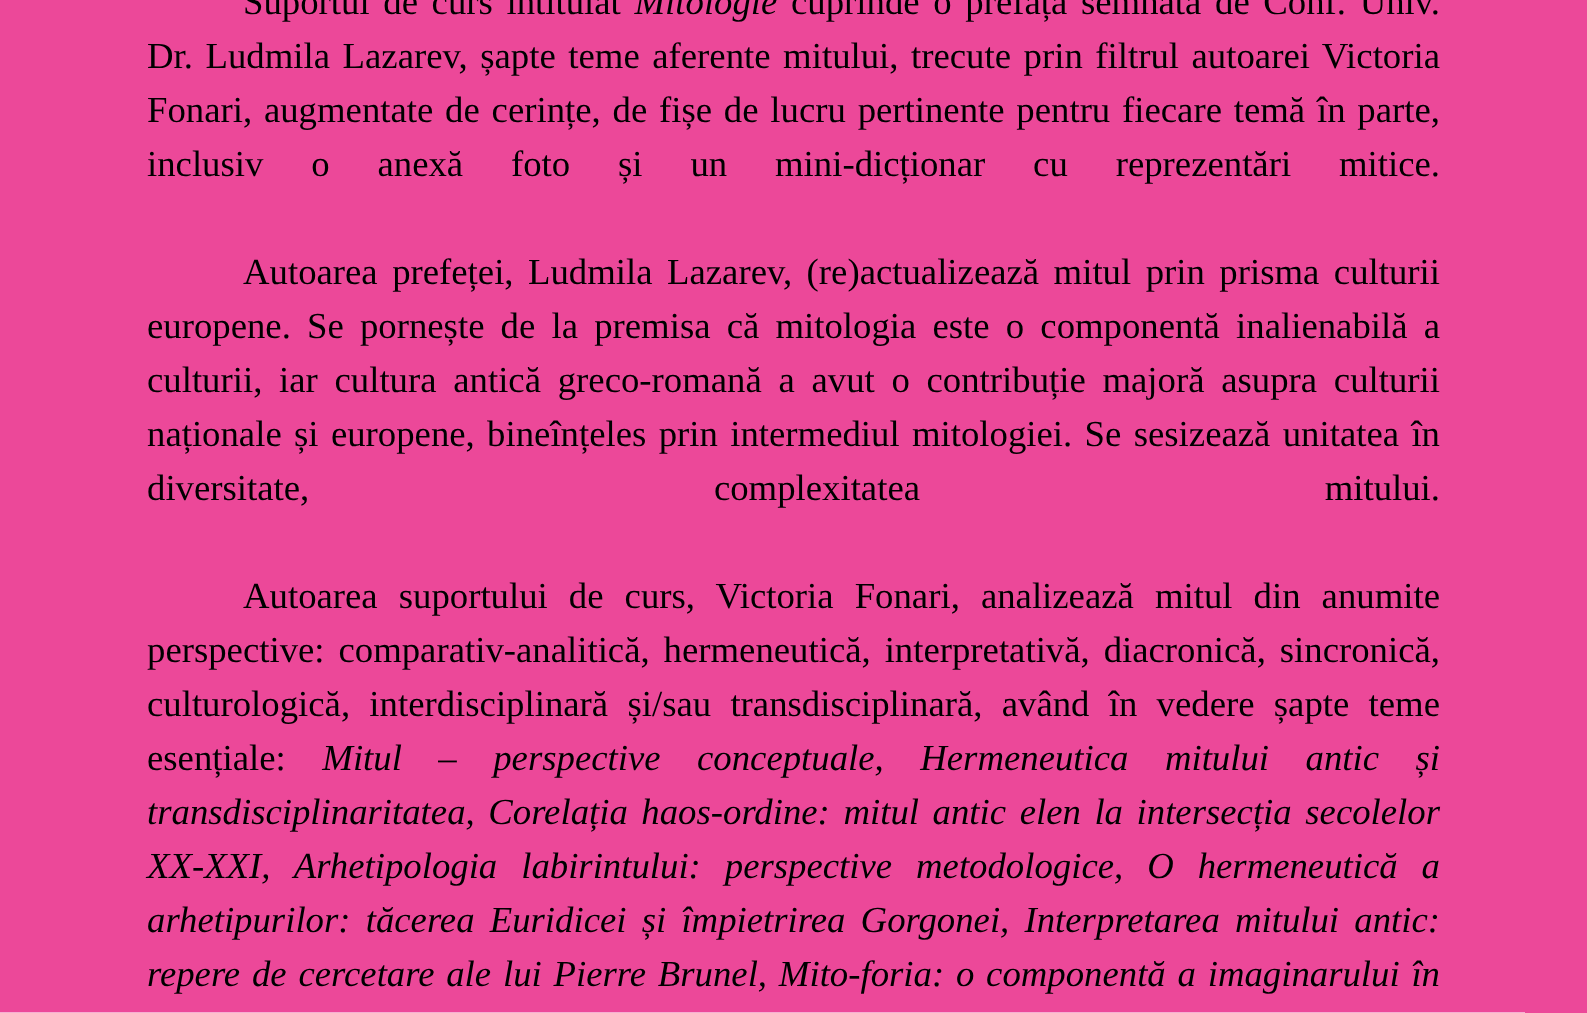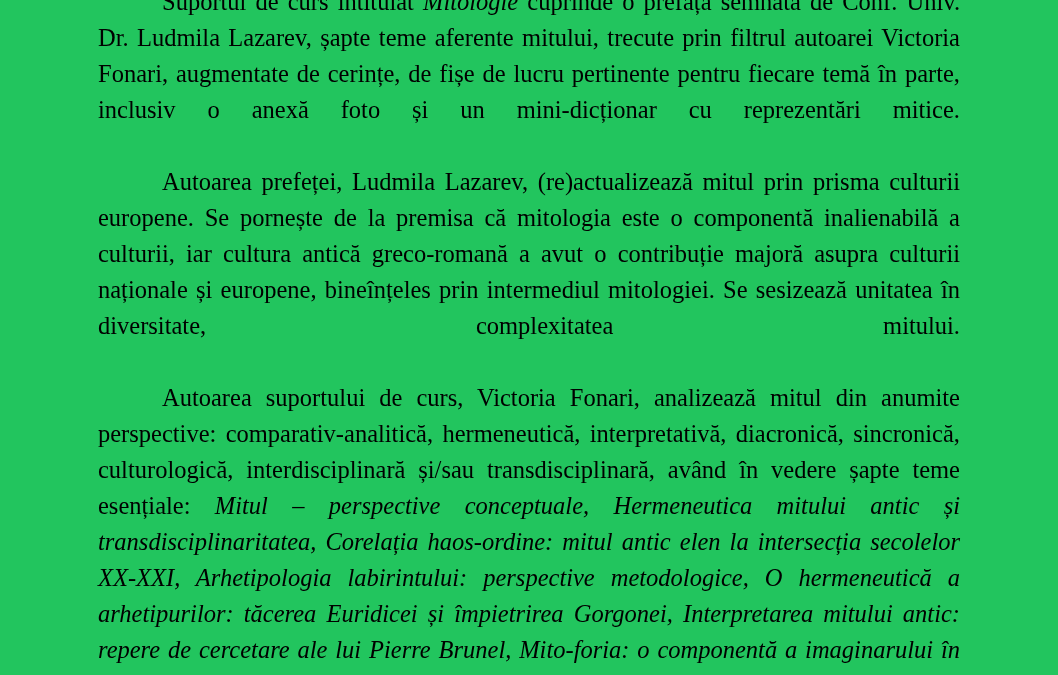--- a/index.html
+++ b/index.html
@@ -13,21 +13,21 @@
     overflow: hidden;
     font-family: "Liberation Serif", serif;
     color: #000000;
   }
   .page {
     position: relative;
     width: 1058px;
     height: 675px;
     box-sizing: border-box;
     padding: 0 98px 0 98px;
-    background: #22c55e;
+    background: #ec4899;
   }
   .text-col {
     position: relative;
     top: -16px;
     width: 862px;
   }
   p.para {
     margin: 0;
     font-size: 24.5px;
     line-height: 36px;

